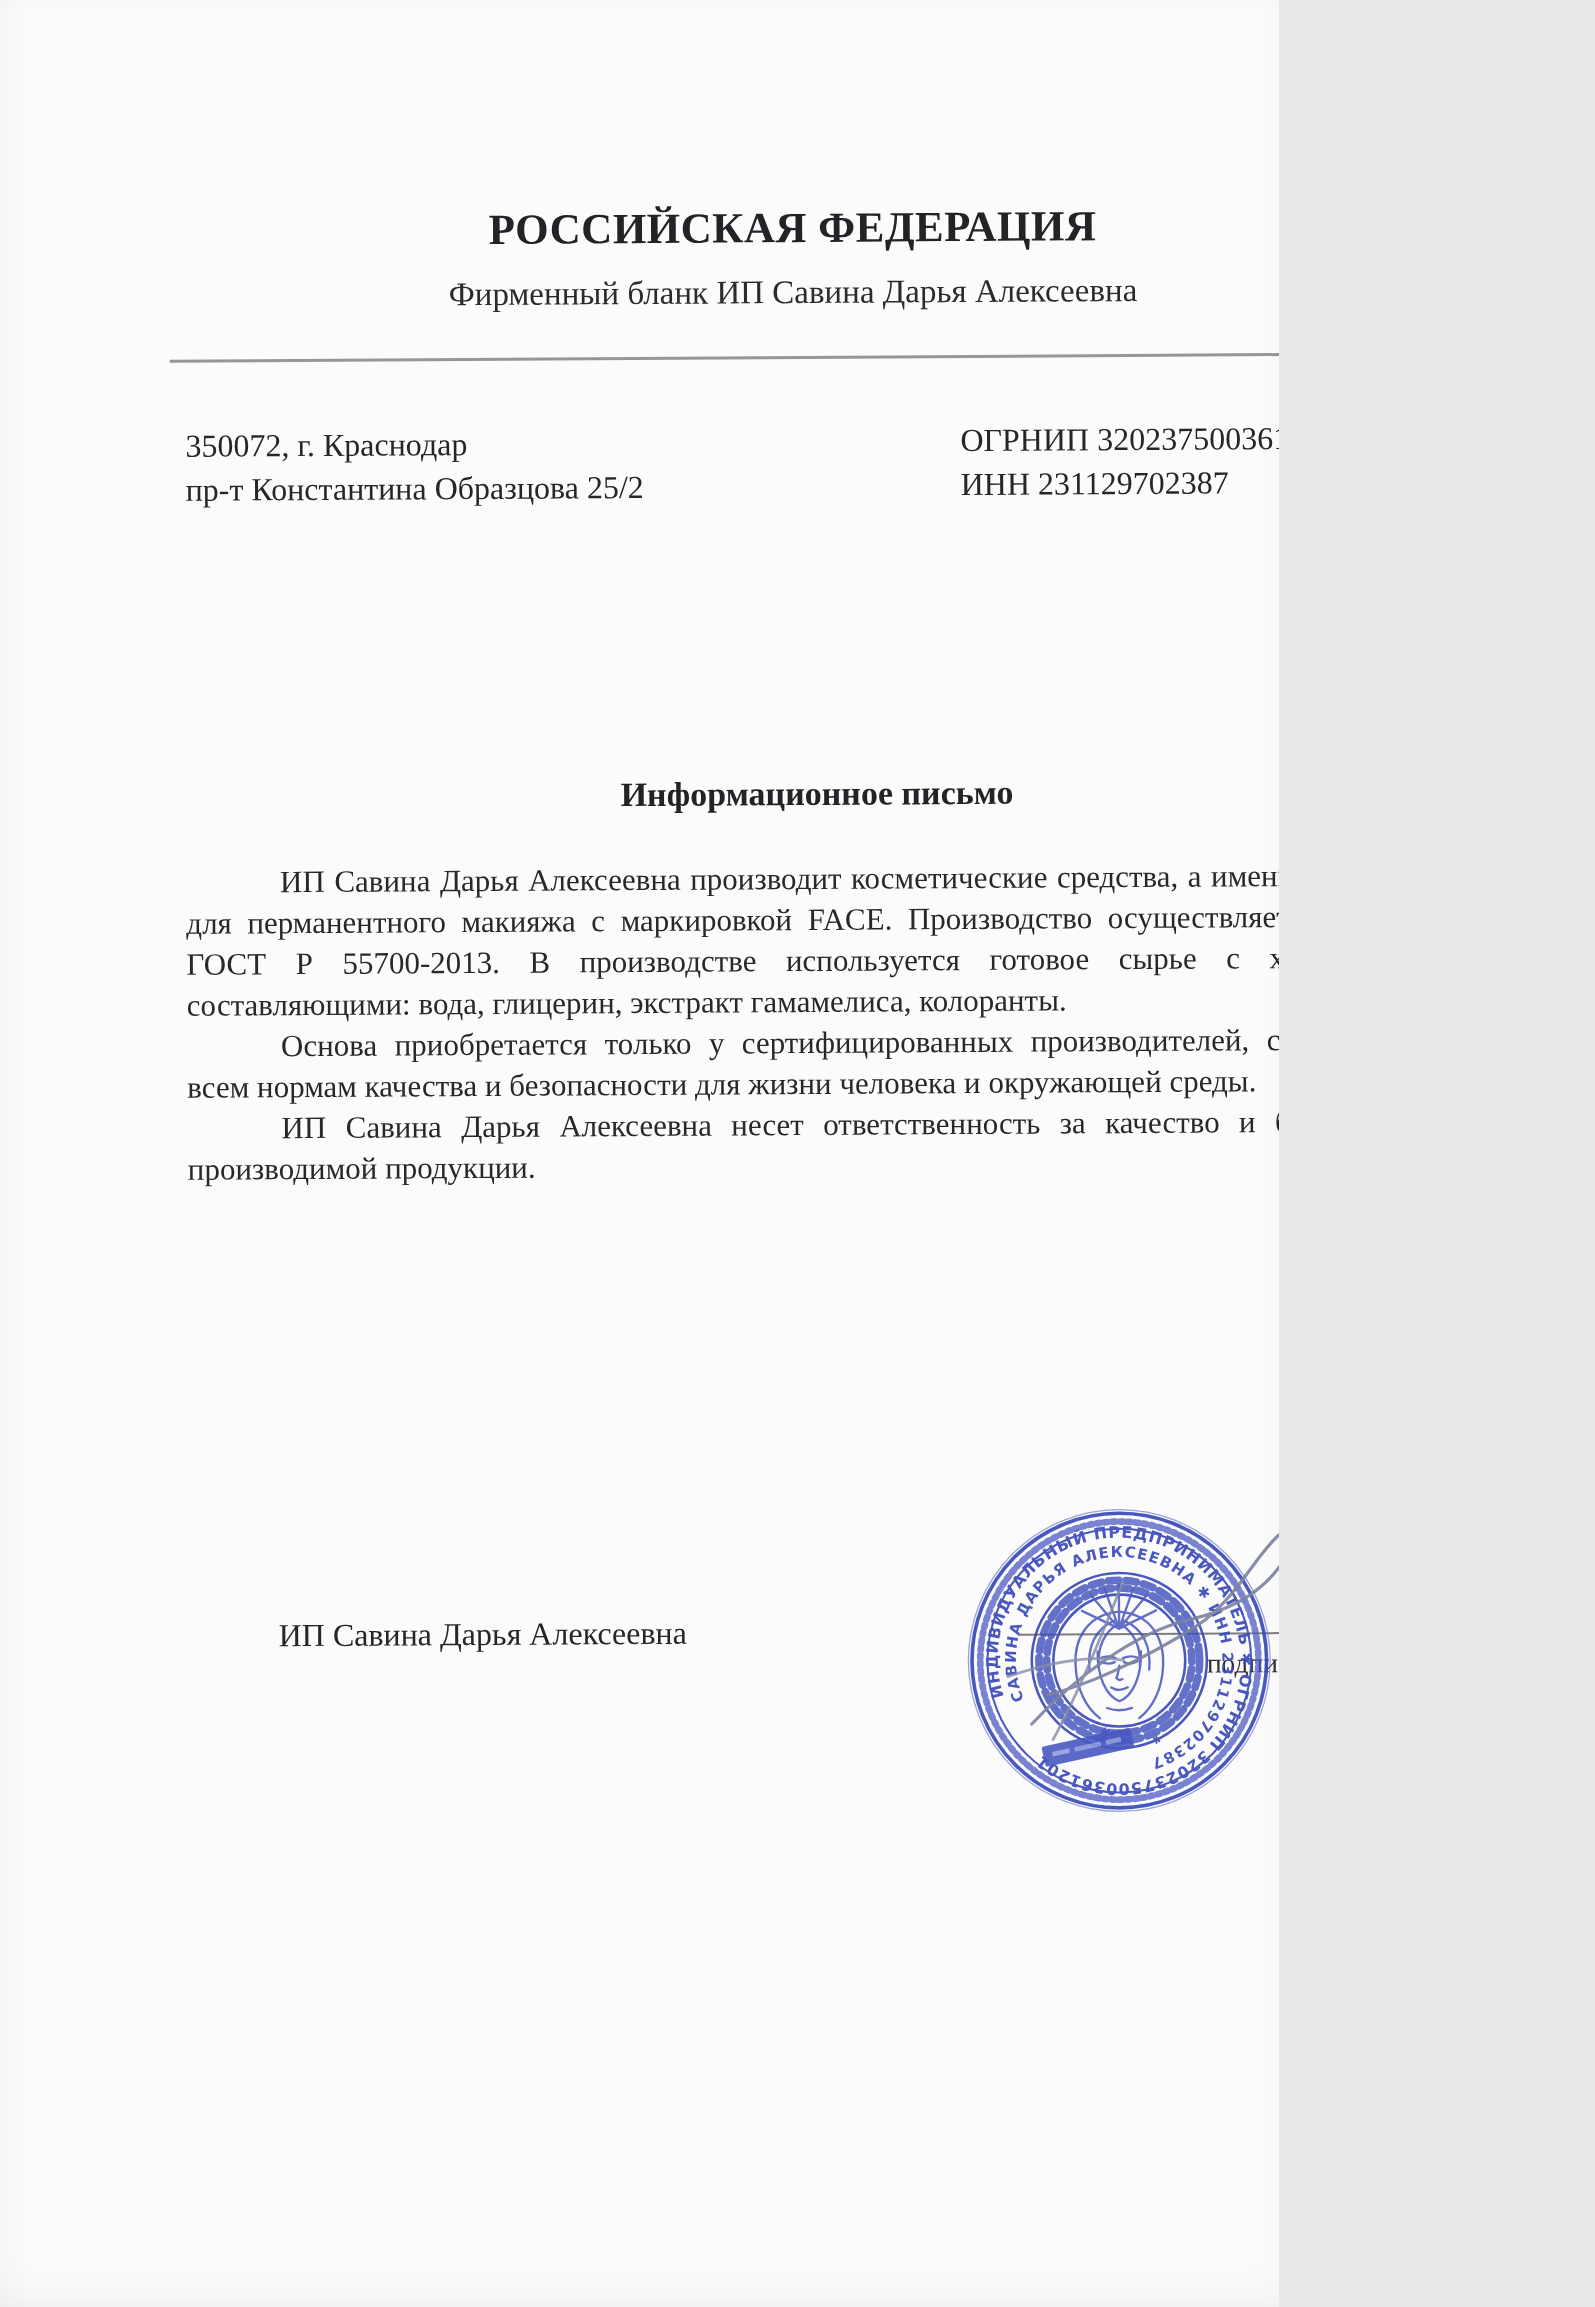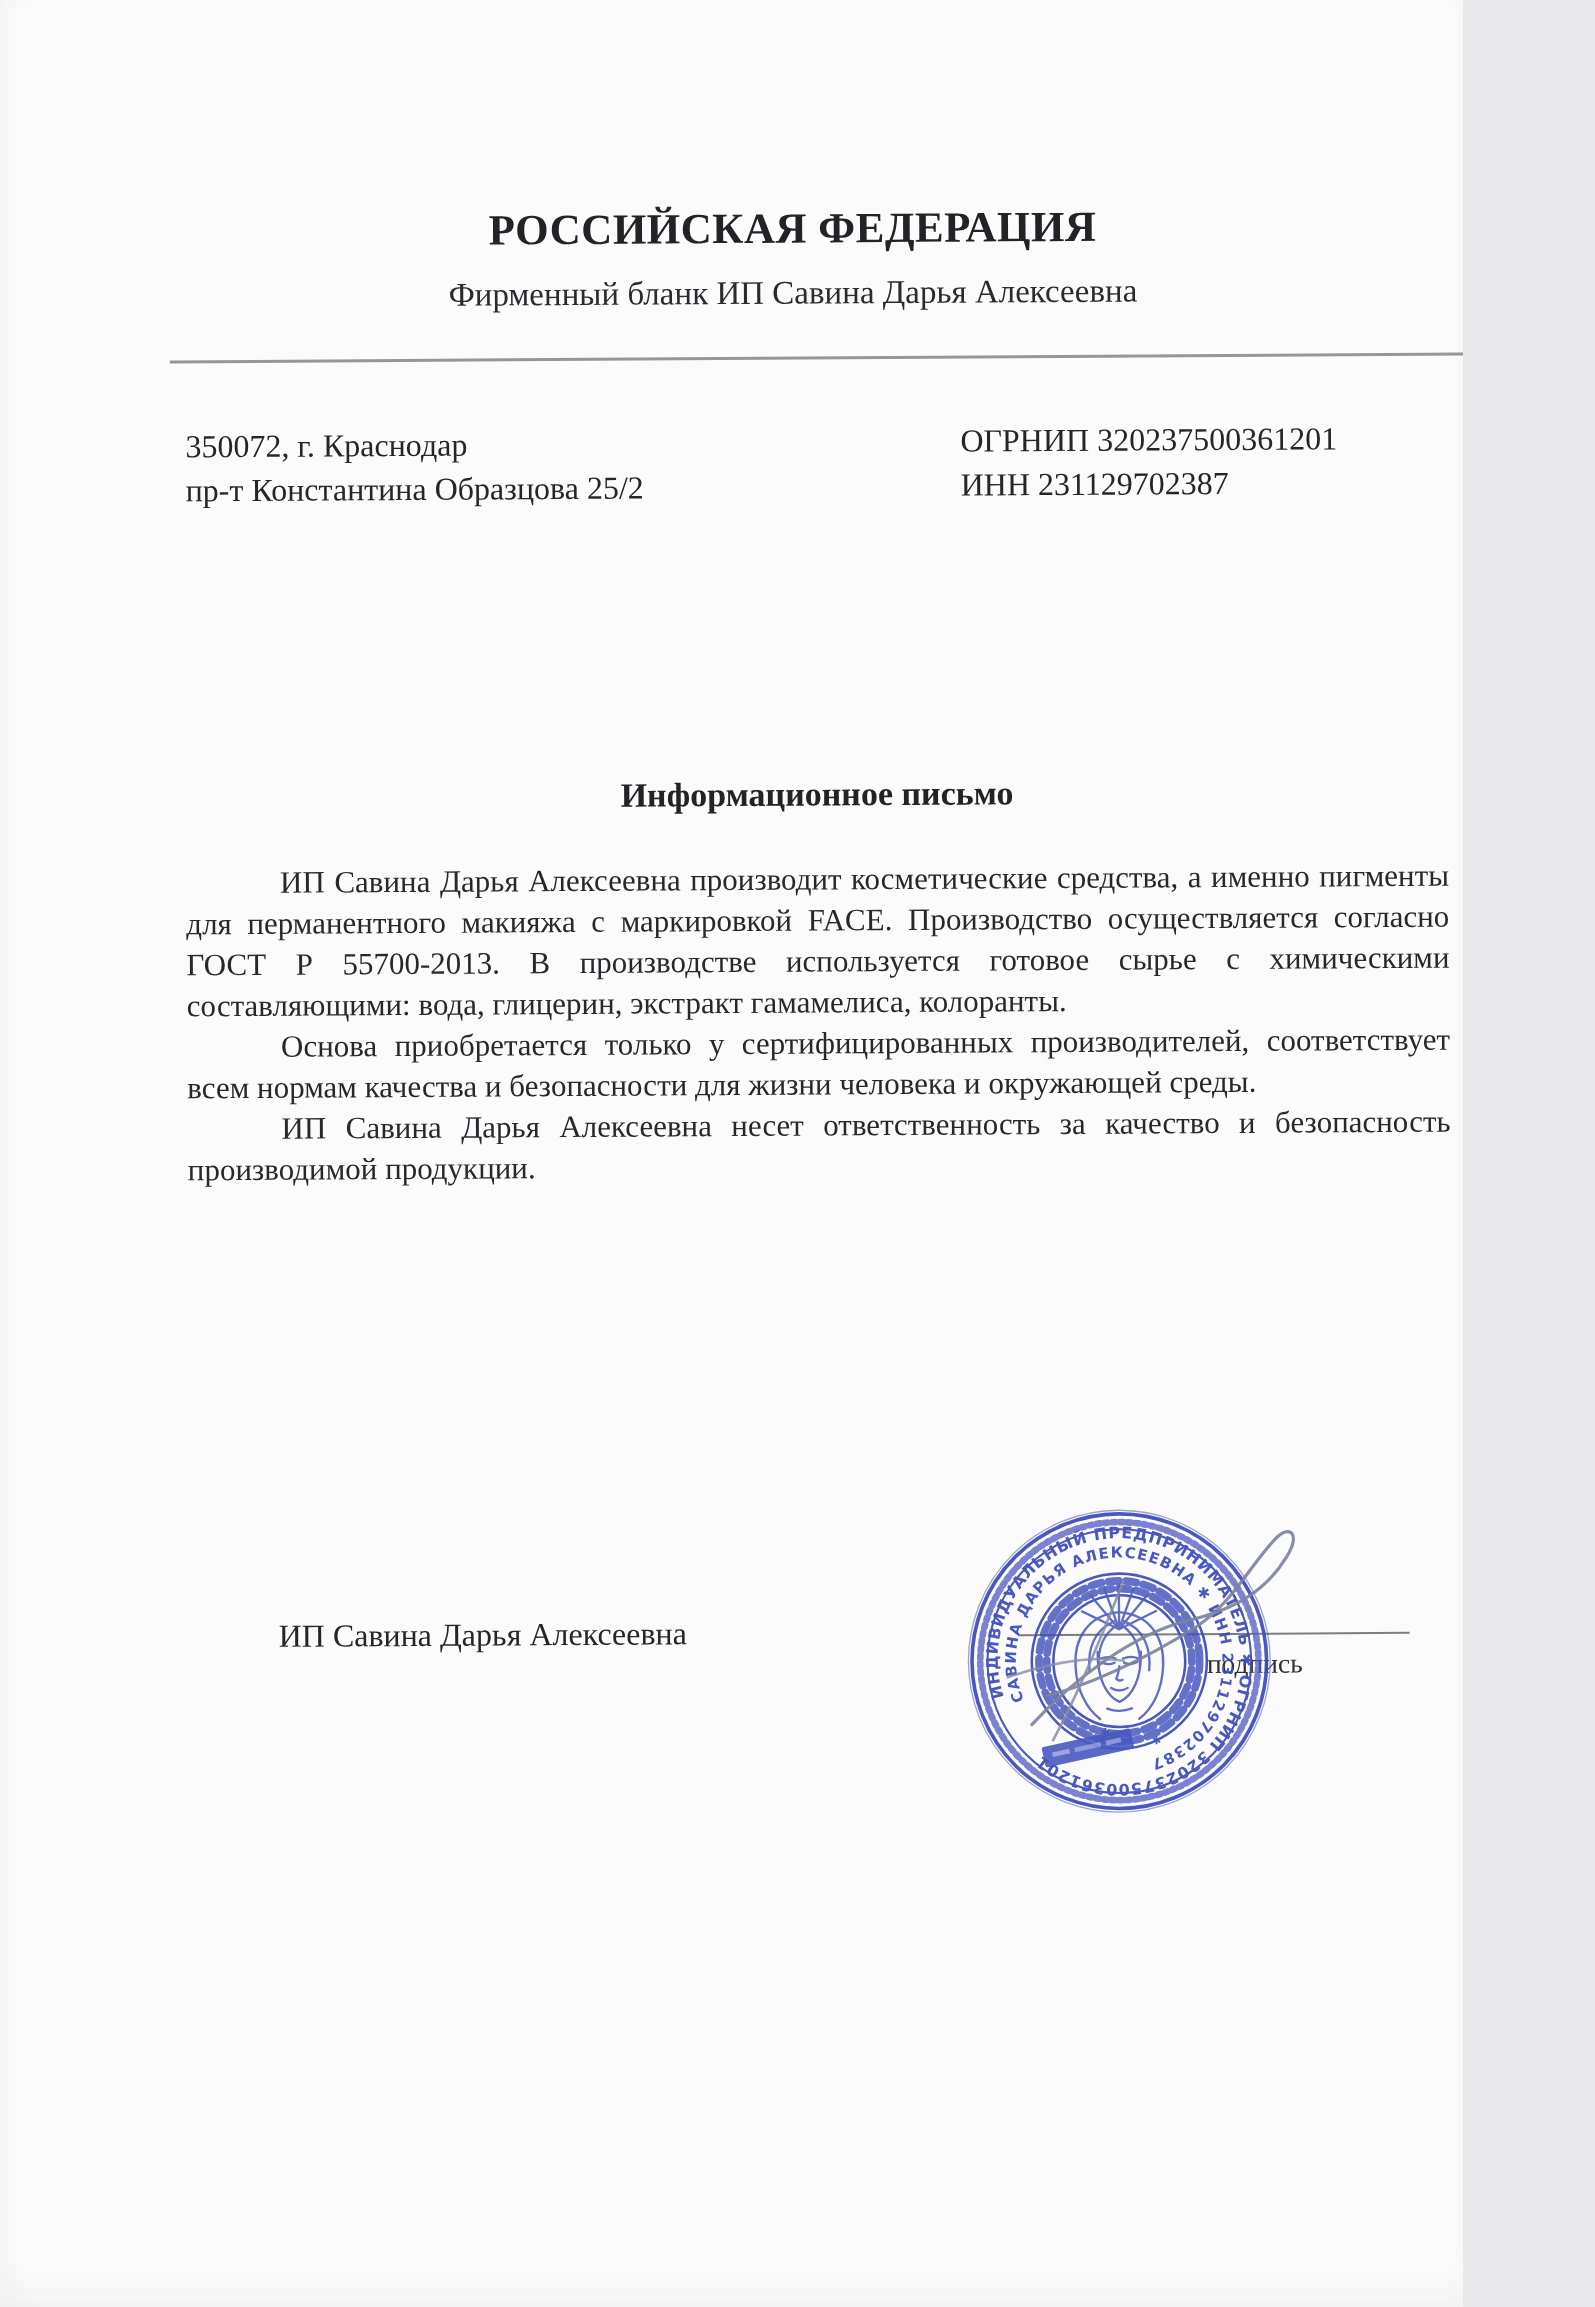--- a/index.html
+++ b/index.html
@@ -1,17 +1,17 @@
 <!DOCTYPE html>
 <html style="font-size:8.4px"><head>
 <meta charset="utf-8">
 <style>
   html,body{margin:0;padding:0;background:#e8e8ea;}
   .page{
-    position:relative;width:1463px;height:2307px;overflow:hidden;
+    position:relative;width:1279px;height:2307px;overflow:hidden;
     background:#fcfbfb;
     font-family:"Liberation Serif","DejaVu Serif",serif;
     color:#26262a;
   }
   .page::after{
     content:"";position:absolute;inset:0;pointer-events:none;
     box-shadow:inset 0 -26.4px 58px -37px rgba(70,70,80,.12),
                inset 24px 0 53px -42px rgba(70,70,80,.07),
                inset 0 16px 42px -37px rgba(70,70,80,.05);
   }

